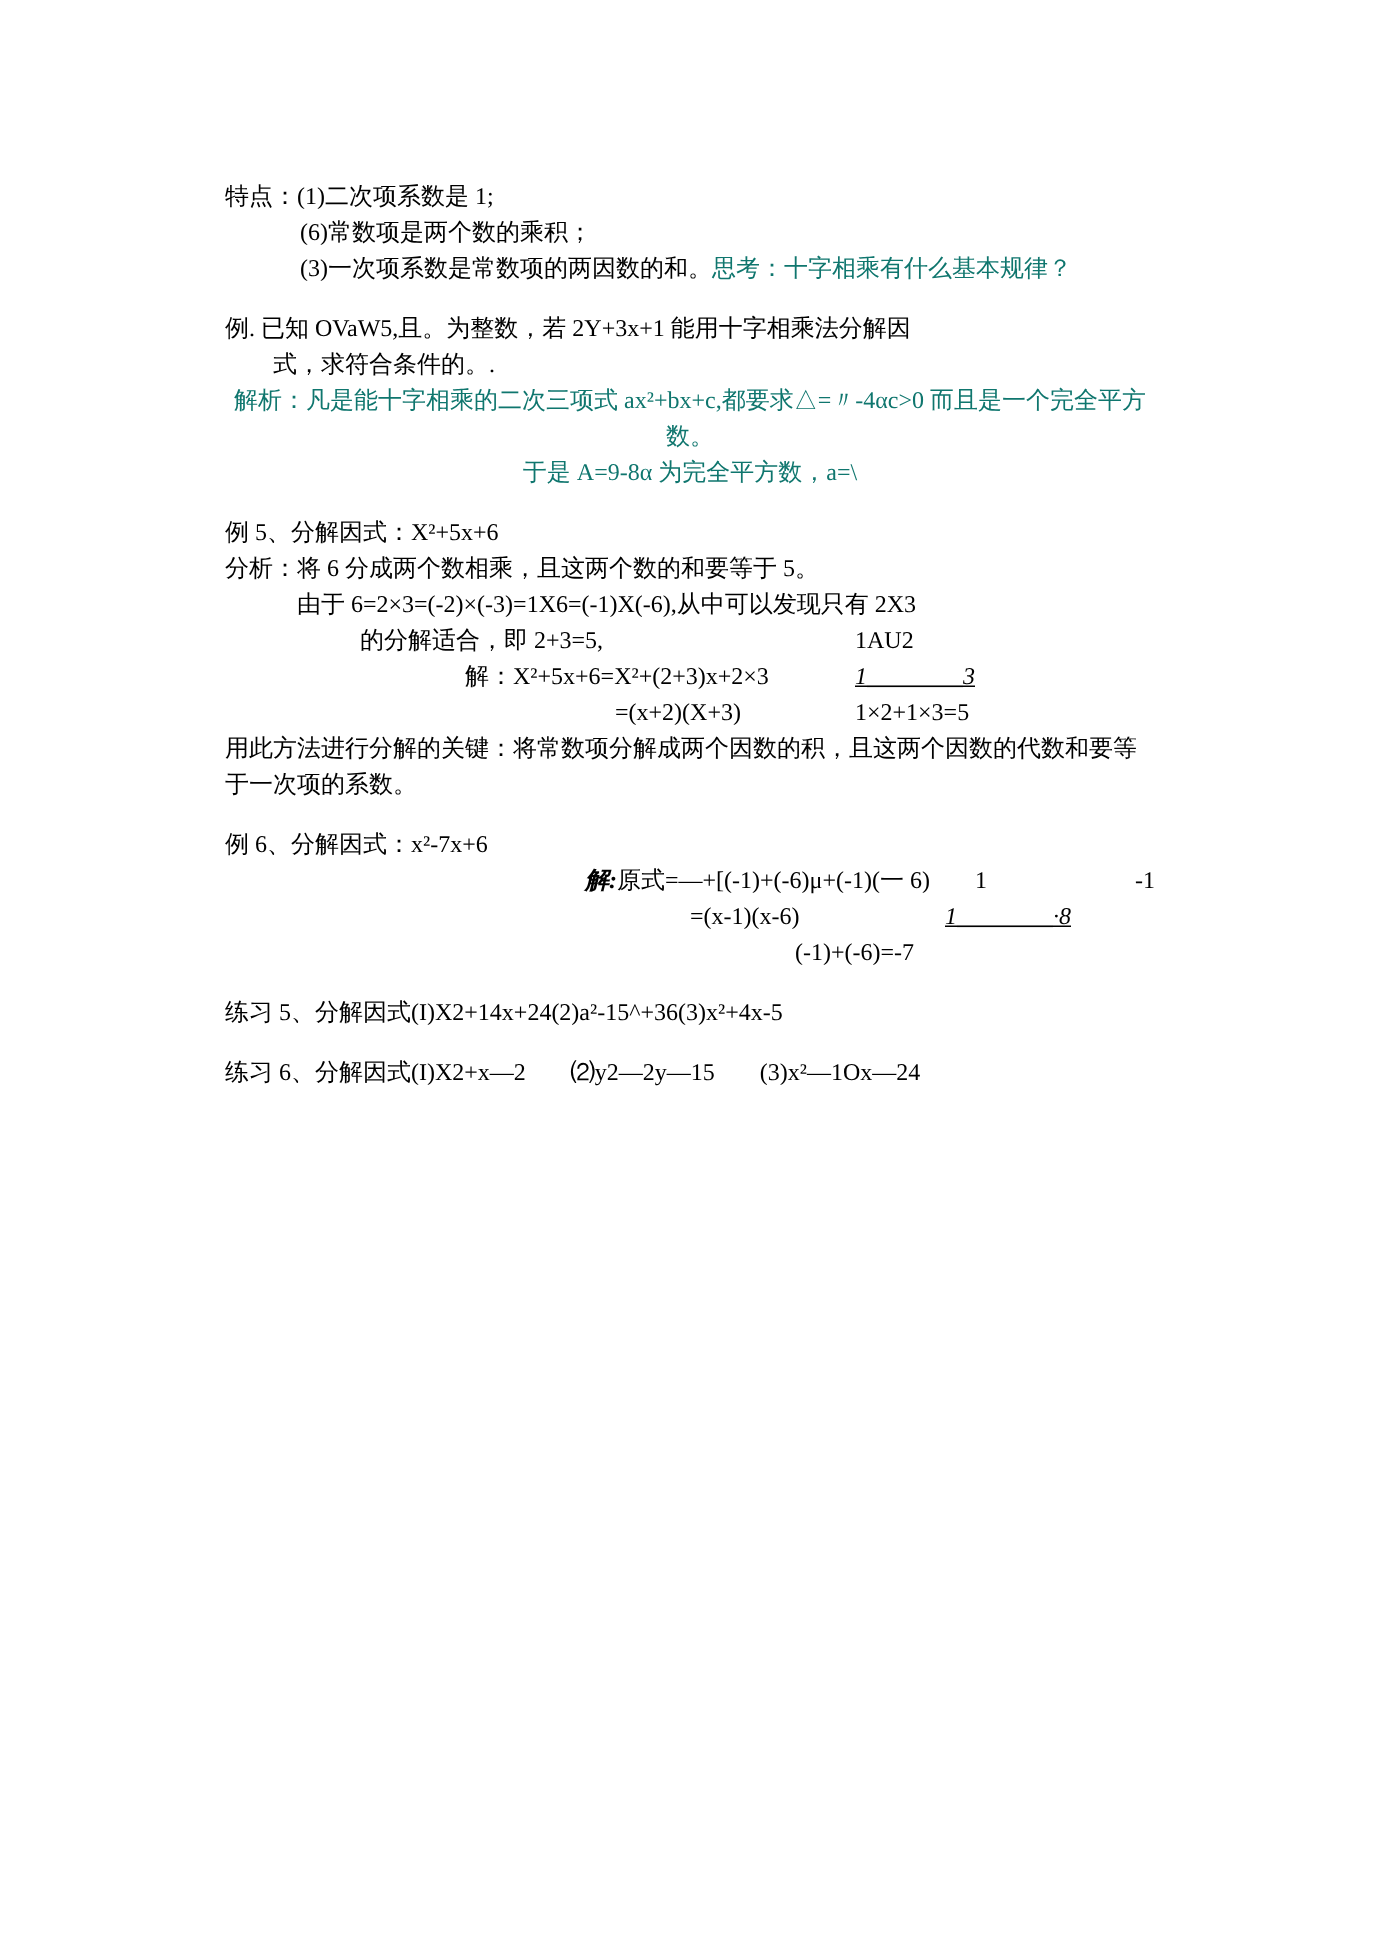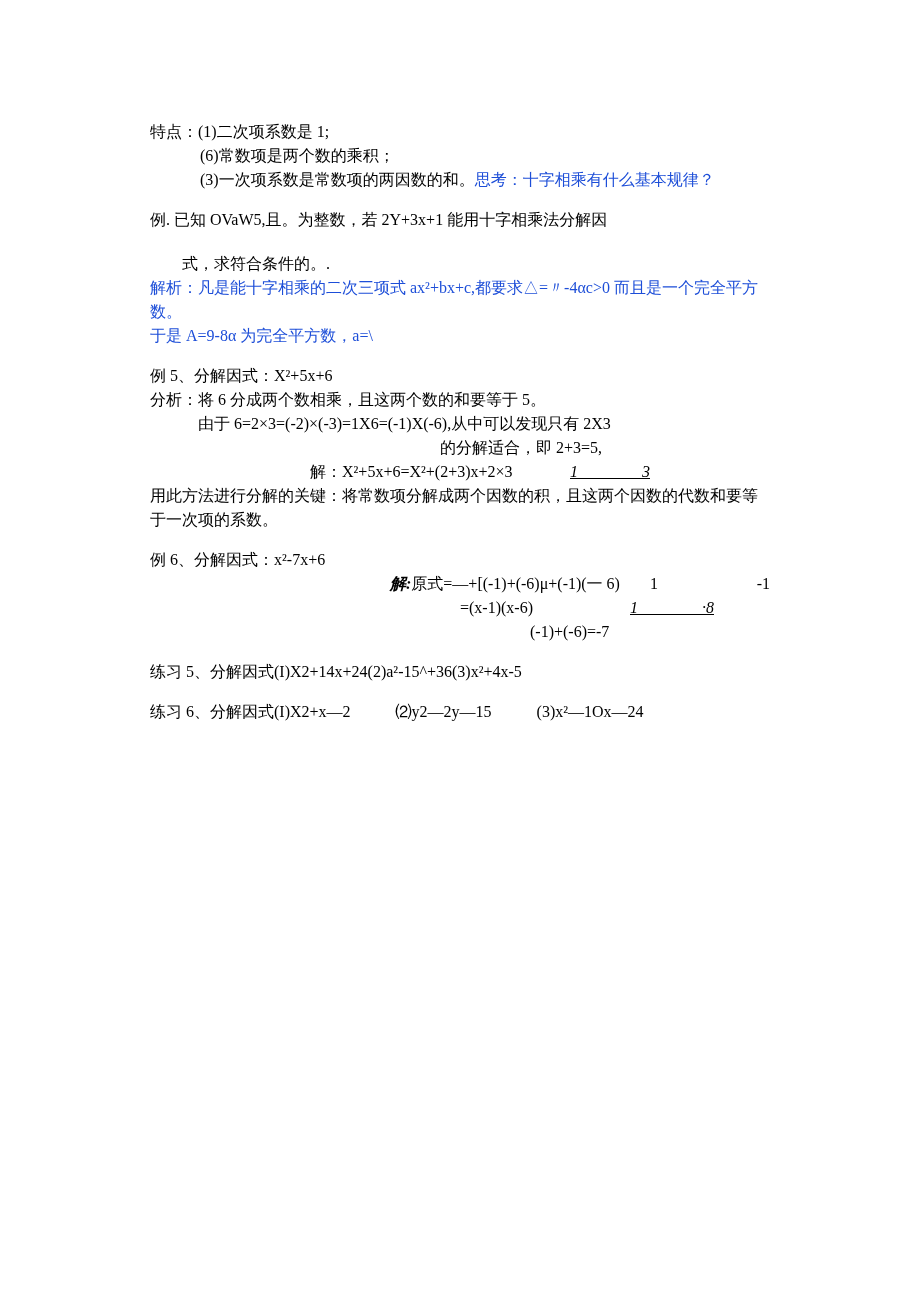--- a/index.html
+++ b/index.html
@@ -6,21 +6,21 @@
     font-family: "SimSun", "Songti SC", serif;
     font-size: 16px;
     line-height: 1.5;
     color: #000;
     background: #fff;
     margin: 0;
     padding: 120px 150px 80px 150px;
     width: 920px;
     box-sizing: border-box;
   }
-  .blue { color: #1d4ed8; }
+  .blue { color: #0f766e; text-align: center; }
   .indent1 { padding-left: 50px; }
   .indent-solve { padding-left: 70px; }
   .eq-block { display: flex; justify-content: flex-end; }
   .eq-left { width: 330px; }
   .eq-right { width: 200px; }
   .underline { text-decoration: underline; font-style: italic; }
   .italic-bold { font-style: italic; font-weight: bold; }
   .mt { margin-top: 16px; }
 </style>
 </head>
@@ -29,37 +29,42 @@
 <div>
   <div>特点：(1)二次项系数是 1;</div>
   <div class="indent1">(6)常数项是两个数的乘积；</div>
   <div class="indent1">
     <span>(3)一次项系数是常数项的两因数的和。</span><span class="blue">思考：十字相乘有什么基本规律？</span>
   </div>
 </div>
 
 <div class="mt">
   <div>例. 已知 OVaW5,且。为整数，若 2Y+3x+1 能用十字相乘法分解因</div>
-  <div style="padding-left:32px;margin-top:20px">式，求符合条件的。.</div>
+  <div style="padding-left:32px;margin-top:0">式，求符合条件的。.</div>
   <div class="blue">解析：凡是能十字相乘的二次三项式 ax²+bx+c,都要求△=〃-4αc&gt;0 而且是一个完全平方数。</div>
   <div class="blue">于是 A=9-8α 为完全平方数，a=\</div>
 </div>
 
 <div class="mt">
   <div>例 5、分解因式：X²+5x+6</div>
   <div>分析：将 6 分成两个数相乘，且这两个数的和要等于 5。</div>
   <div style="padding-left:48px">由于 6=2×3=(-2)×(-3)=1X6=(-1)X(-6),从中可以发现只有 2X3</div>
   <div class="eq-block">
     <div class="eq-left">的分解适合，即 2+3=5,</div>
+    <div class="eq-right">1AU2</div>
   </div>
   <div class="eq-block indent-solve">
     <div class="eq-left" style="width:260px">
       <span>解：</span><span>X²+5x+6=X²+(2+3)x+2×3</span>
     </div>
     <div class="eq-right underline">1________3</div>
+  </div>
+  <div class="eq-block" style="padding-left:170px">
+    <div style="width:160px">=(x+2)(X+3)</div>
+    <div class="eq-right">1×2+1×3=5</div>
   </div>
   <div>用此方法进行分解的关键：将常数项分解成两个因数的积，且这两个因数的代数和要等于一次项的系数。</div>
 </div>
 
 <div class="mt">
   <div>例 6、分解因式：x²-7x+6</div>
   <div class="eq-block indent-solve">
     <div class="eq-left" style="width:260px">
       <span class="italic-bold">解:</span><span>原式=—+[(-1)+(-6)μ+(-1)(一 6)</span>
     </div>
@@ -72,17 +77,17 @@
     <div style="width:170px">=(x-1)(x-6)</div>
     <div class="eq-right underline" style="width:140px">1________·8</div>
   </div>
   <div style="padding-left:380px">(-1)+(-6)=-7</div>
 </div>
 
 <div class="mt">
   <span>练习 5、分解因式(I)X2+14x+24(2)a²-15^+36(3)x²+4x-5</span>
 </div>
 
-<div class="mt" style="display:flex;gap:45px">
+<div class="mt" style="display:flex;gap:30px">
   <span>练习 6、分解因式(I)X2+x—2</span>
   <span>⑵y2—2y—15</span>
   <span>(3)x²—1Ox—24</span>
 </div>
 
 </body></html>

